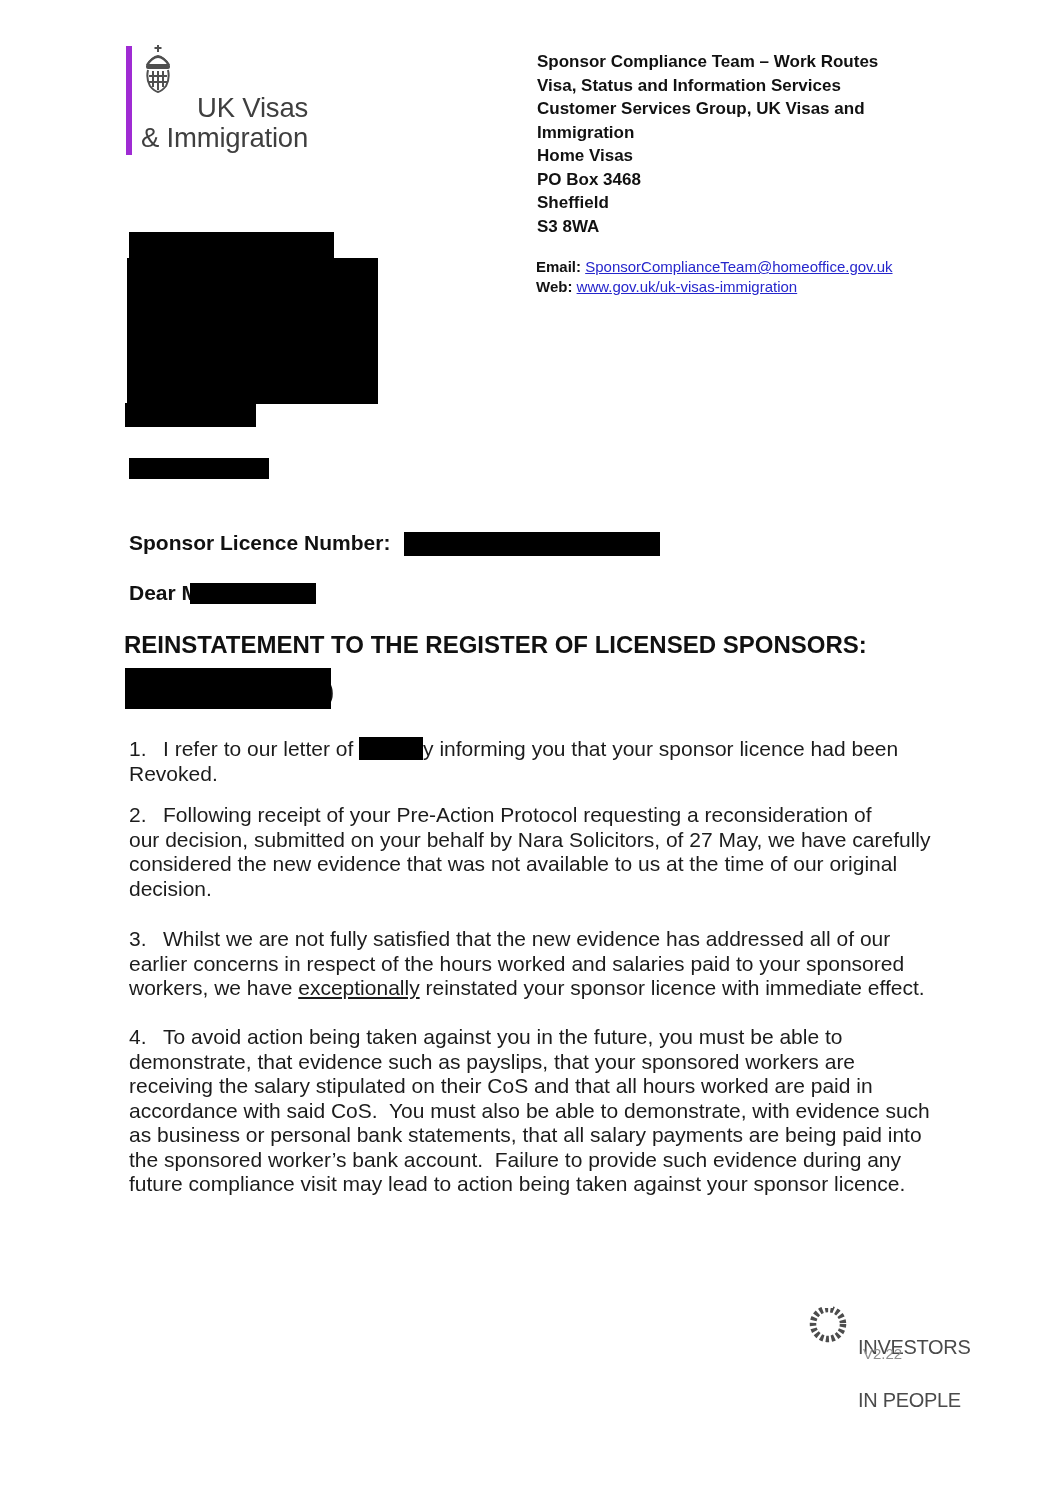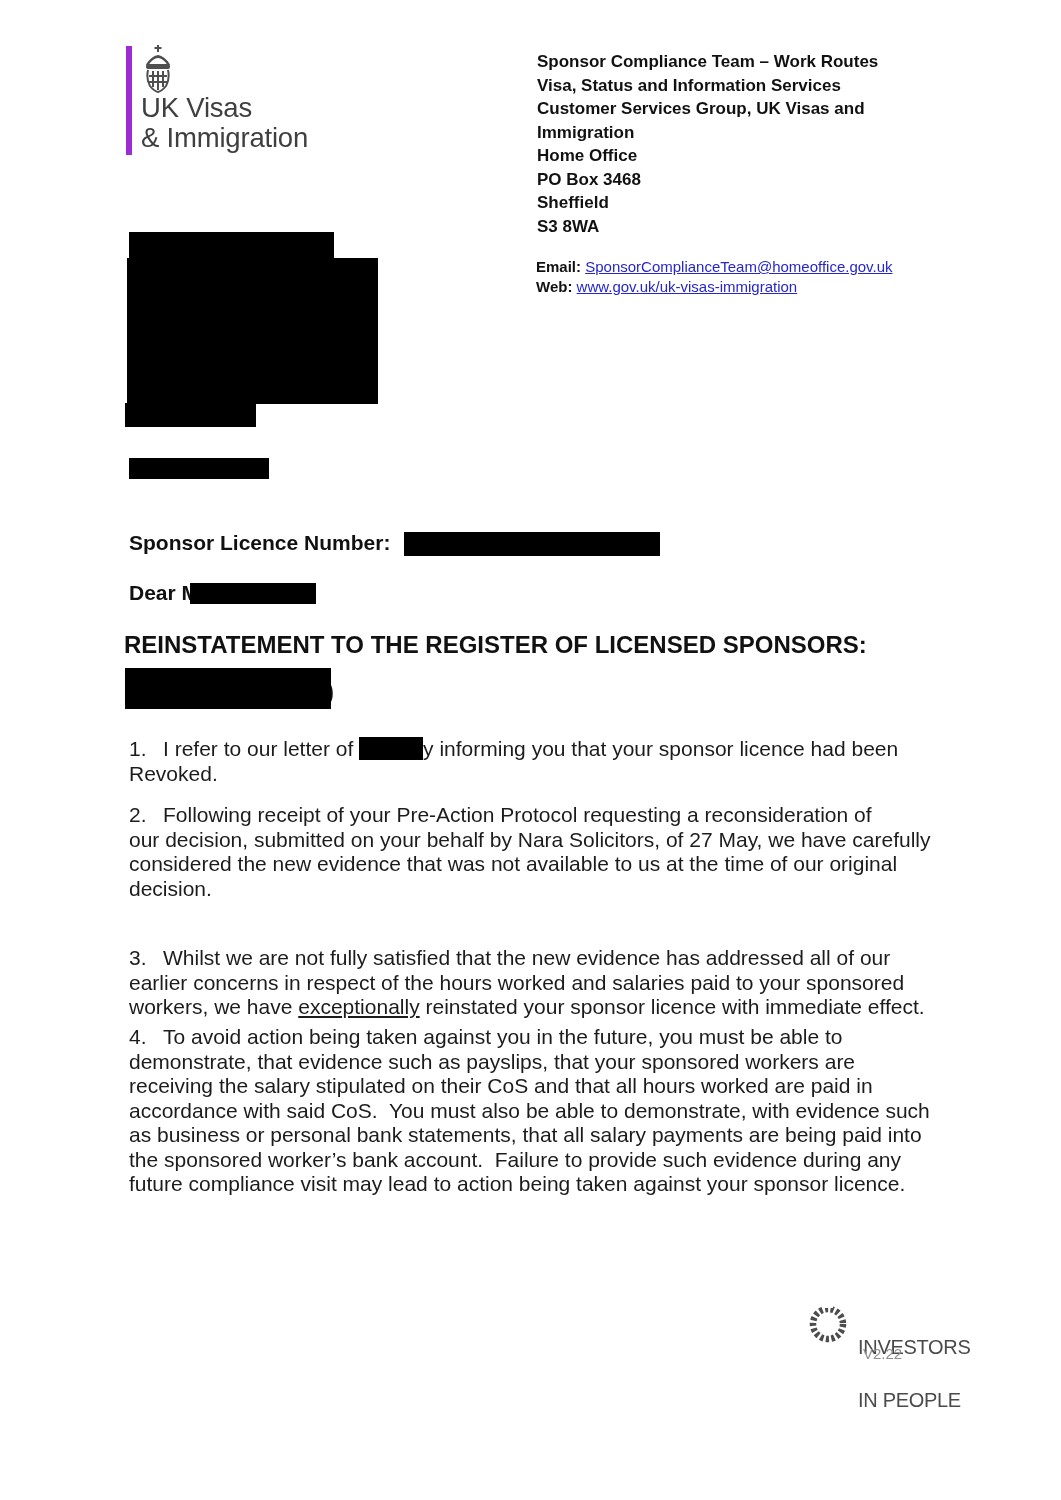--- a/index.html
+++ b/index.html
@@ -9,21 +9,21 @@
     background:#ffffff;
     font-family:"Liberation Sans","DejaVu Sans",sans-serif;
     color:#1a1a1a;
     overflow:hidden;
   }
   
   .brand-bar{position:absolute;left:126px;top:46px;width:6px;height:109px;background:#9F2BD3;}
   .crown{position:absolute;left:141px;top:45px;width:34px;height:48px;}
   .logo-text{
     position:absolute;left:141px;top:93px;
-    font-size:27.5px;line-height:30px;color:#3f3f3f;letter-spacing:-0.2px;
+    font-size:27.5px;line-height:30px;color:#3f3f3f;letter-spacing:-0.2px;text-align:right;
   }
   .addr{
     position:absolute;left:537px;top:50px;width:420px;
     font-size:17px;font-weight:bold;line-height:23.5px;color:#111;
   }
   .contact{
     position:absolute;left:536px;top:257px;width:420px;
     font-size:15px;line-height:19.5px;color:#111;
   }
   .contact .lbl{font-weight:bold;}
@@ -77,21 +77,21 @@
   <div class="logo-text">
     <div>UK Visas</div>
     <div>&amp; Immigration</div>
   </div>
 
   <div class="addr">
     <div>Sponsor Compliance Team – Work Routes</div>
     <div>Visa, Status and Information Services</div>
     <div>Customer Services Group, UK Visas and</div>
     <div>Immigration</div>
-    <div>Home Office</div>
+    <div>Home Visas</div>
     <div>PO Box 3468</div>
     <div>Sheffield</div>
     <div>S3 8WA</div>
   </div>
 
   <div class="contact">
     <div><span class="lbl">Email: </span><a href="#">SponsorComplianceTeam@homeoffice.gov.uk</a></div>
     <div><span class="lbl">Web: </span><a href="#">www.gov.uk/uk-visas-immigration</a></div>
   </div>
 
@@ -115,21 +115,21 @@
     <div class="pline">Revoked.</div>
   </div>
 
   <div class="para" style="top:803px;">
     <div class="pline"><span class="pnum">2.</span><span>Following receipt of your Pre-Action Protocol requesting a reconsideration of</span></div>
     <div class="pline">our decision, submitted on your behalf by Nara Solicitors, of 27 May, we have carefully</div>
     <div class="pline">considered the new evidence that was not available to us at the time of our original</div>
     <div class="pline">decision.</div>
   </div>
 
-  <div class="para" style="top:927px;margin-top:19px;">
+  <div class="para" style="top:927px;">
     <div class="pline"><span class="pnum">3.</span><span>Whilst we are not fully satisfied that the new evidence has addressed all of our</span></div>
     <div class="pline">earlier concerns in respect of the hours worked and salaries paid to your sponsored</div>
     <div class="pline"><span>workers, we have </span><span class="uline">exceptionally</span><span> reinstated your sponsor licence with immediate effect.</span></div>
   </div>
 
   <div class="para" style="top:1025px;">
     <div class="pline"><span class="pnum">4.</span><span>To avoid action being taken against you in the future, you must be able to</span></div>
     <div class="pline">demonstrate, that evidence such as payslips, that your sponsored workers are</div>
     <div class="pline">receiving the salary stipulated on their CoS and that all hours worked are paid in</div>
     <div class="pline">accordance with said CoS.  You must also be able to demonstrate, with evidence such</div>

